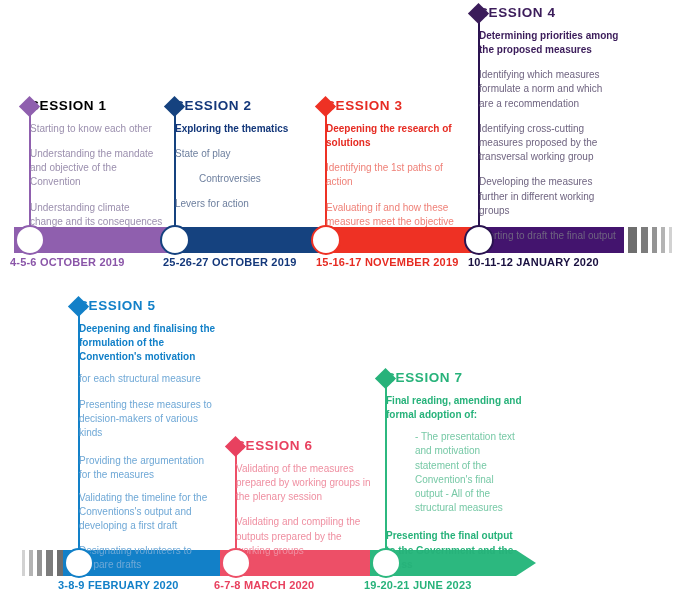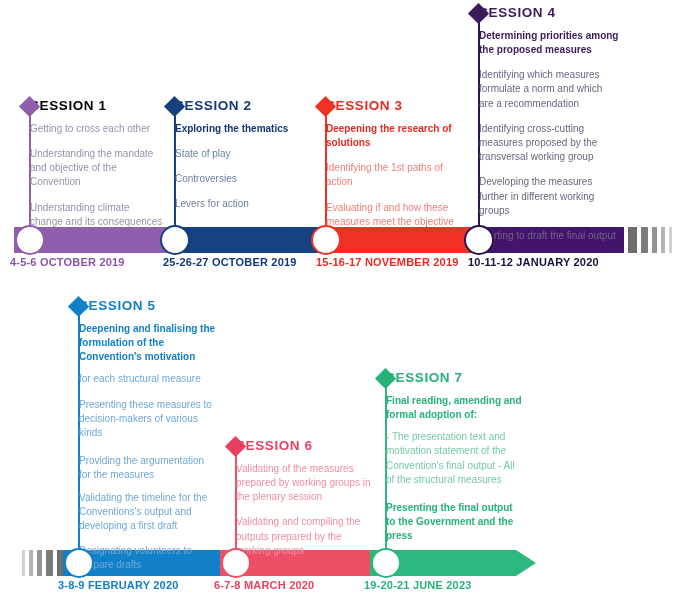--- a/index.html
+++ b/index.html
@@ -142,30 +142,30 @@
   <div class="stem" style="left:325px; top:107px; height:120px; background:#ee3124;"></div>
   <div class="stem" style="left:478px; top:14px;  height:213px; background:#2a1350;"></div>
 
   <div class="diamond" style="left:22px;  top:99px;  background:#8f5fae;"></div>
   <div class="diamond" style="left:167px; top:99px;  background:#15427f;"></div>
   <div class="diamond" style="left:318px; top:99px;  background:#ee3124;"></div>
   <div class="diamond" style="left:471px; top:6px;   background:#3b1c5a;"></div>
 
   <div class="session" style="left:30px; top:99px; width:135px;">
     <div class="session-title">SESSION 1</div>
-    <p class="para" style="color:#9b8fae;">Getting to cross each other</p>
+    <p class="para" style="color:#9b8fae;">Starting to know each other</p>
     <p class="para" style="color:#9b8fae;">Understanding the mandate and objective of the Convention</p>
     <p class="para" style="color:#9b8fae;">Understanding climate change and its consequences</p>
   </div>
 
   <div class="session" style="left:175px; top:99px; width:130px;">
     <div class="session-title" style="color:#13377a;">SESSION 2</div>
     <p class="para bold" style="color:#13377a;">Exploring the thematics</p>
     <p class="para" style="color:#6d7f9e;">State of play</p>
-    <p class="para" style="color:#6d7f9e;">Controversies</p>
+    <p class="para" style="color:#6d7f9e;padding-left:24px;">Controversies</p>
     <p class="para" style="color:#6d7f9e;">Levers for action</p>
   </div>
 
   <div class="session" style="left:326px; top:99px; width:140px;">
     <div class="session-title" style="color:#e62b22;">SESSION 3</div>
     <p class="para bold" style="color:#e62b22;">Deepening the research of solutions</p>
     <p class="para" style="color:#ef8178;">Identifying the 1st paths of action</p>
     <p class="para" style="color:#ef8178;">Evaluating if and how these measures meet the objective</p>
   </div>
 
@@ -224,20 +224,20 @@
 
   <div class="session" style="left:236px; top:154px; width:140px;">
     <div class="session-title" style="color:#e8415f;">SESSION 6</div>
     <p class="para" style="color:#ef8fa1;">Validating of the measures prepared by working groups in the plenary session</p>
     <p class="para" style="color:#ef8fa1;">Validating and compiling the outputs prepared by the working groups</p>
   </div>
 
   <div class="session" style="left:386px; top:86px; width:137px;">
     <div class="session-title" style="color:#27b27a;">SESSION 7</div>
     <p class="para bold tight" style="color:#27b27a;">Final reading, amending and formal adoption of:</p>
-    <p class="para" style="color:#77c9a6; margin-bottom:14px;">- The presentation text and motivation statement of the Convention's final output - All of the structural measures</p>
+    <p class="para" style="color:#77c9a6; margin-bottom:14px;padding-left:29px;">- The presentation text and motivation statement of the Convention's final output - All of the structural measures</p>
     <p class="para bold" style="color:#27b27a;">Presenting the final output to the Government and the press</p>
   </div>
 
   <div class="date-label" style="left:58px;  top:294px; color:#1280c8;">3-8-9 FEBRUARY 2020</div>
   <div class="date-label" style="left:214px; top:294px; color:#e8415f;">6-7-8 MARCH 2020</div>
   <div class="date-label" style="left:364px; top:294px; color:#27b27a;">19-20-21 JUNE 2023</div>
 </div>
 
 </body></html>

